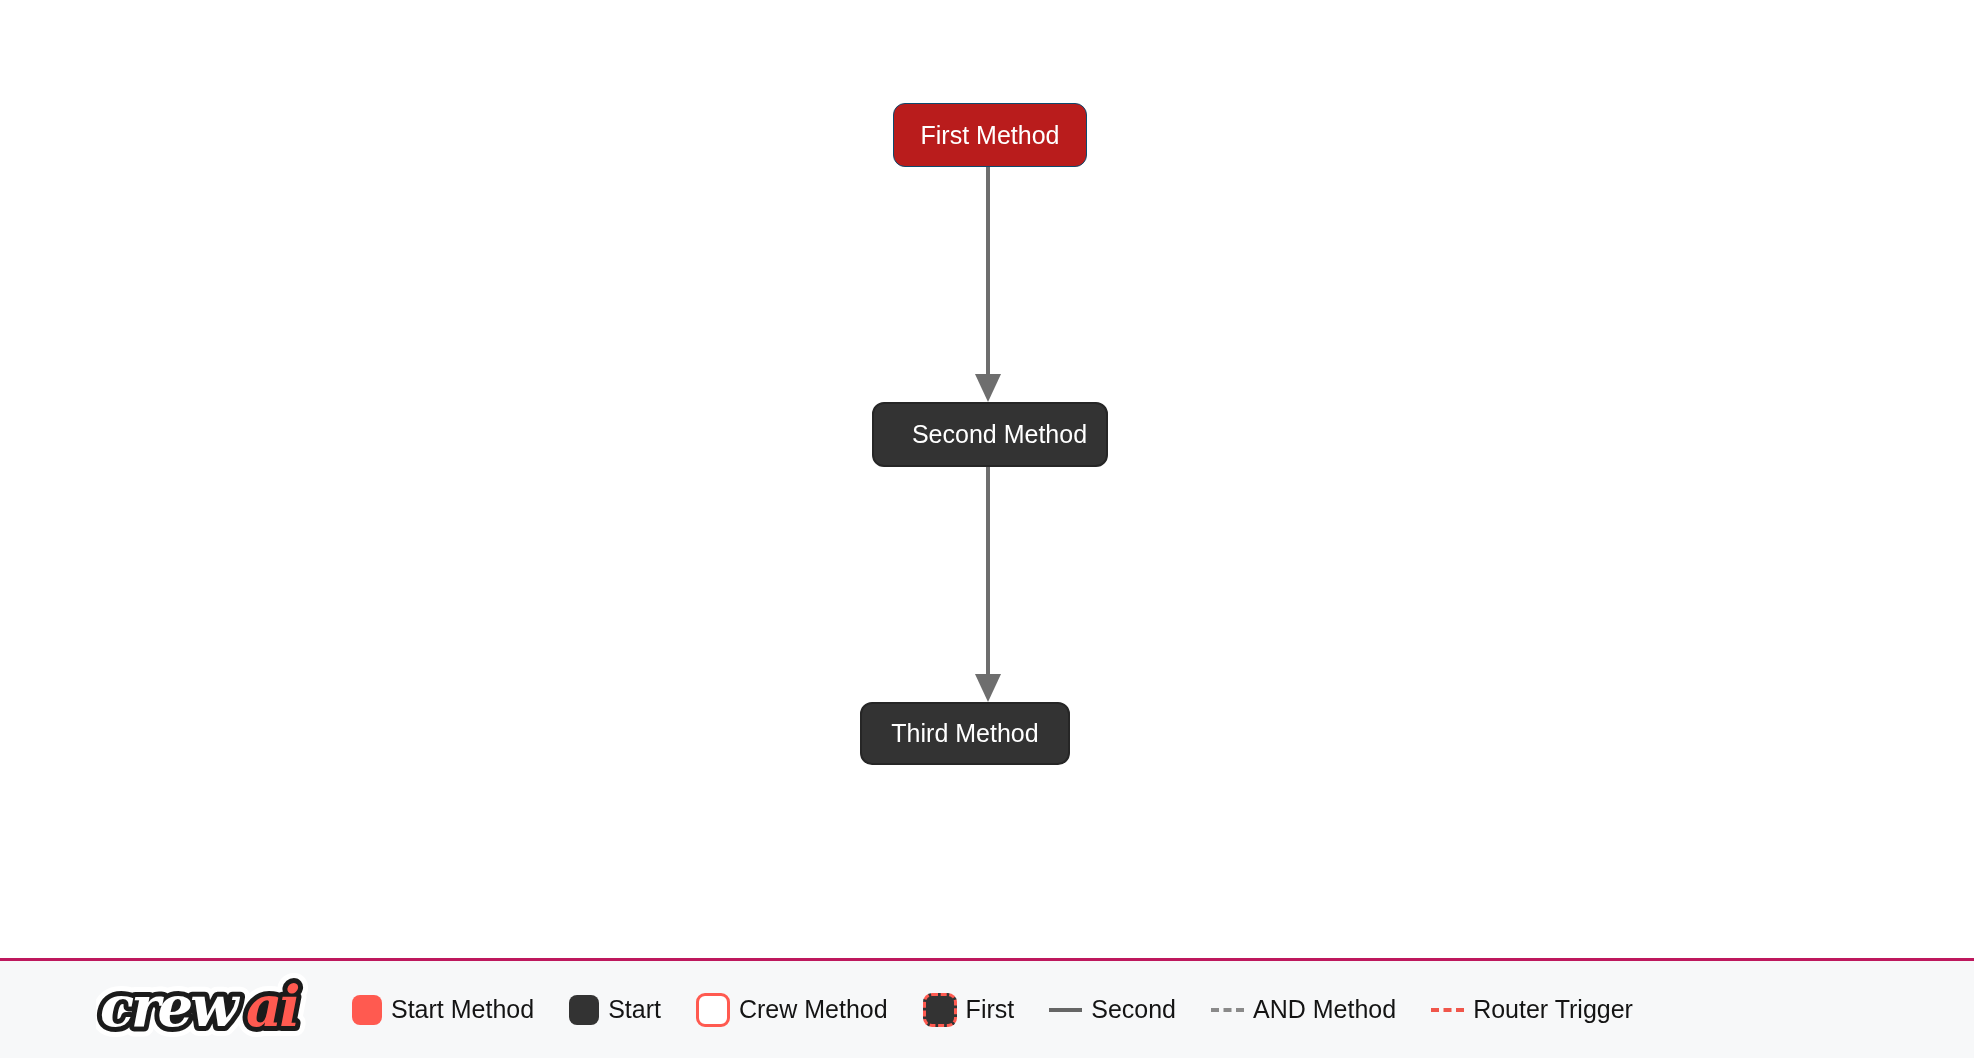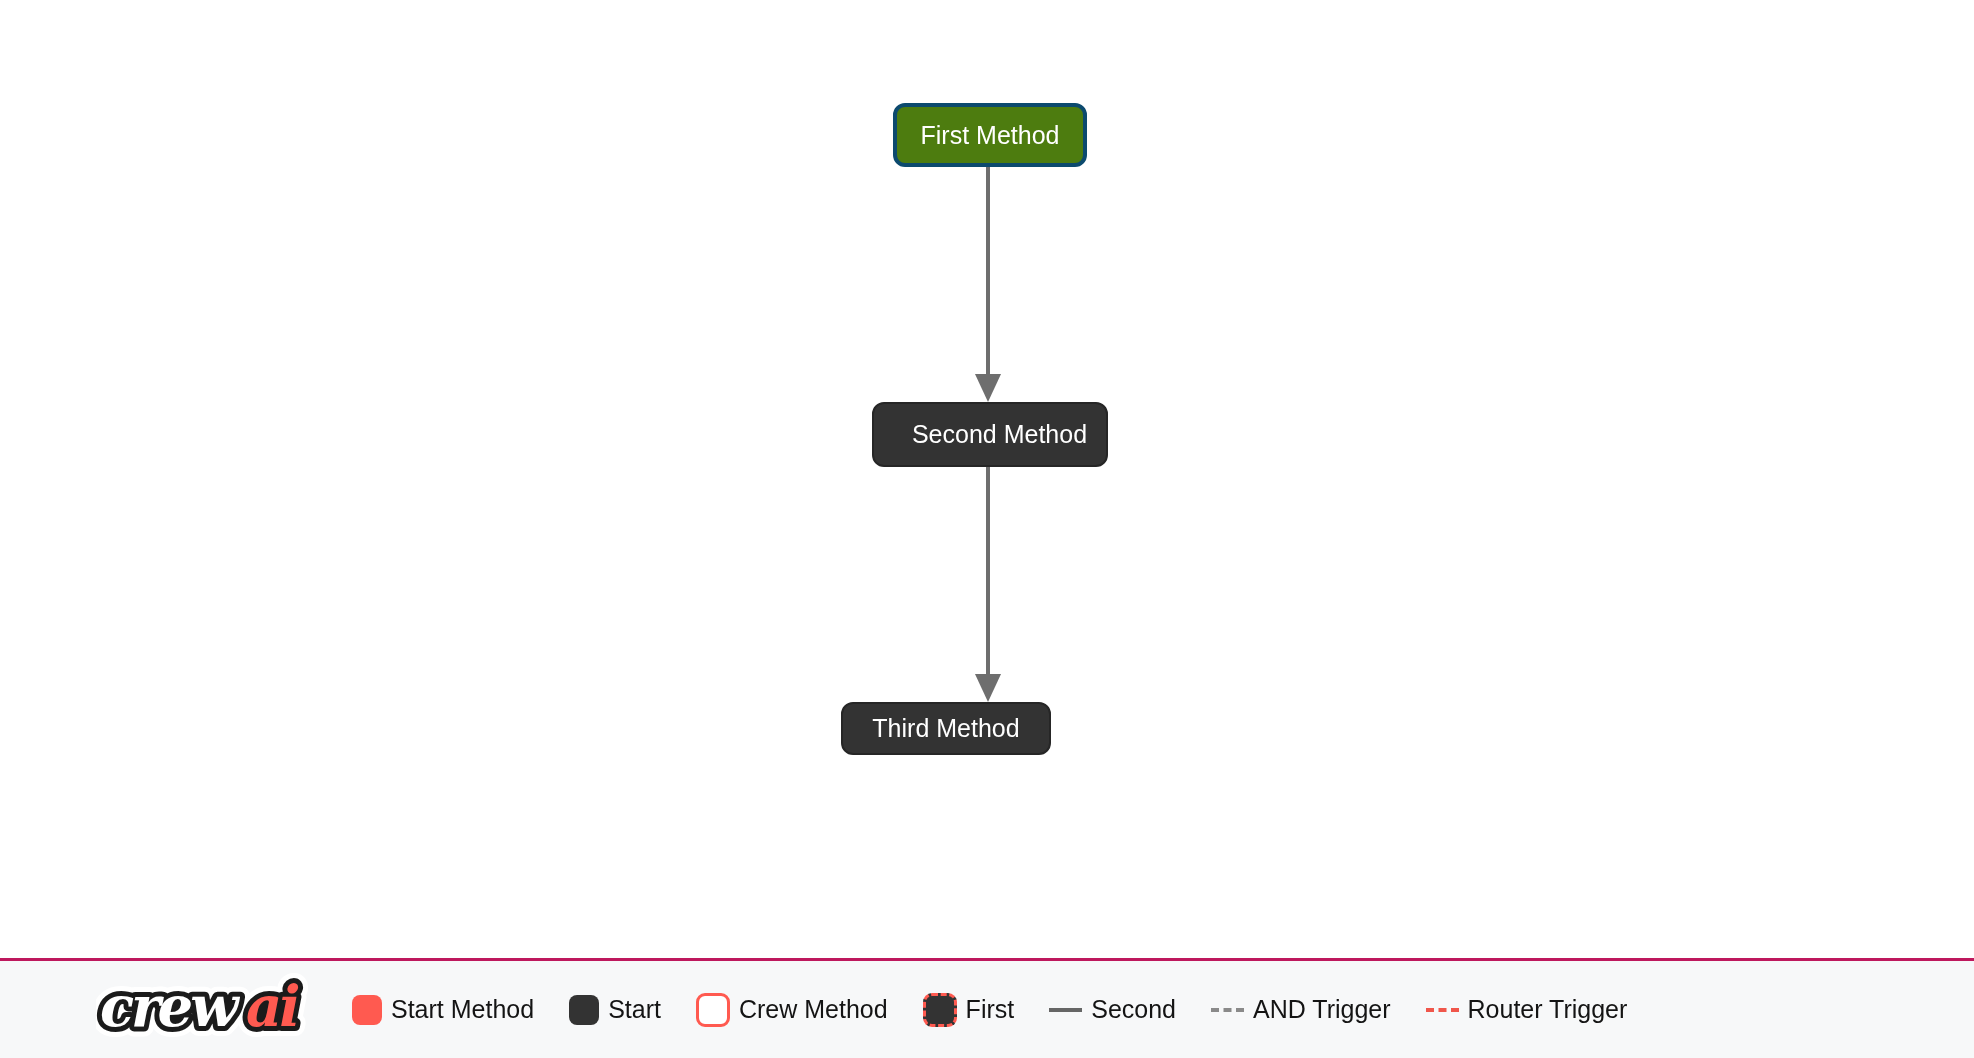--- a/index.html
+++ b/index.html
@@ -11,26 +11,26 @@
   
   .node {
     position: absolute;
     display: flex; align-items: center; justify-content: center;
     border-radius: 12px;
     font-size: 25px;
     color: #ffffff;
     white-space: nowrap;
     cursor: pointer;
   }
-  .node-start  { background: #4d7c0f; border: 4px solid #0c4a6e; }
+  .node-start  { background: #b91c1c; border: 1px solid #0c4a6e; }
   .node-method { background: #333333; border: 2px solid #262626; }
 
   #node-first  { left: 893px; top: 103px; width: 194px; height: 64px; }
   #node-second { left: 872px; top: 402px; width: 236px; height: 65px; padding-left: 19px; }
-  #node-third  { left: 841px; top: 702px; width: 210px; height: 53px; }
+  #node-third  { left: 860px; top: 702px; width: 210px; height: 63px; }
 
   
   .edge-line {
     position: absolute;
     width: 4px;
     background: #6e6e6e;
     left: 986px;
   }
   #edge1-line { top: 166px; height: 208px; }
   #edge2-line { top: 466px; height: 208px; }
@@ -139,21 +139,21 @@
         <span>First</span>
       </div>
 
       <div class="legend-item">
         <span class="swatch swatch-line"></span>
         <span>Second</span>
       </div>
 
       <div class="legend-item">
         <span class="swatch swatch-line-dashed"></span>
-        <span>AND Trigger</span>
+        <span>AND Method</span>
       </div>
 
       <div class="legend-item">
         <span class="swatch swatch-line-red"></span>
         <span>Router Trigger</span>
       </div>
 
     </div>
   </div>
 

